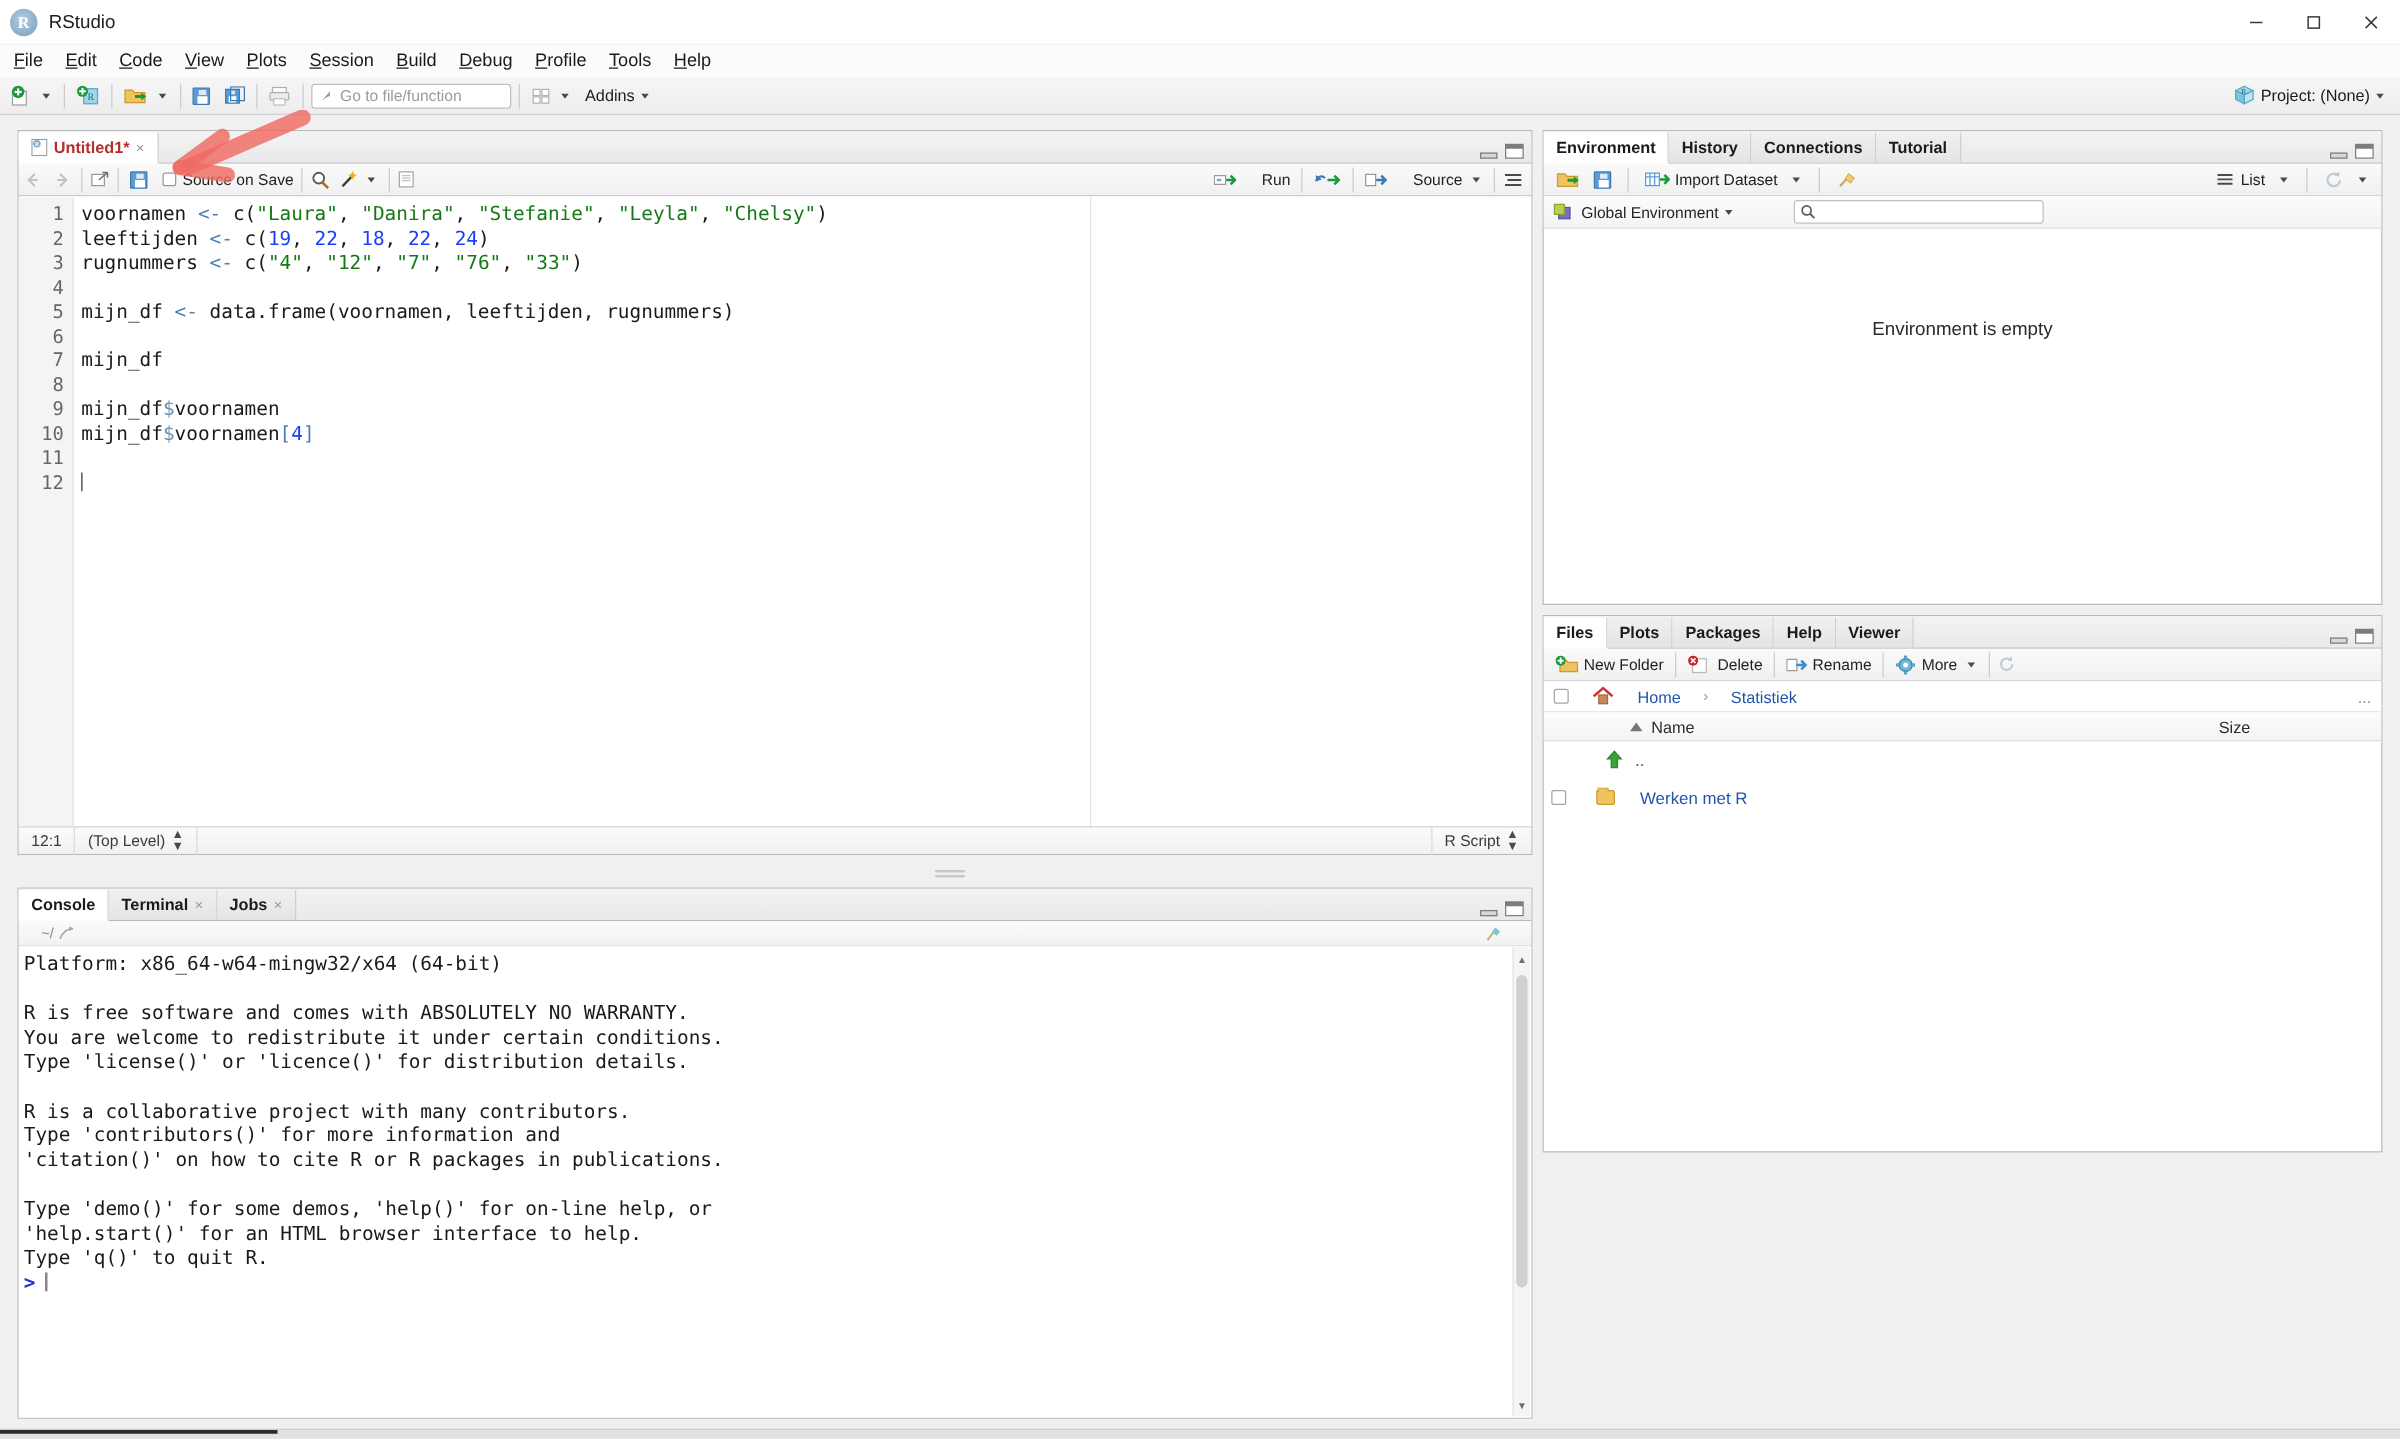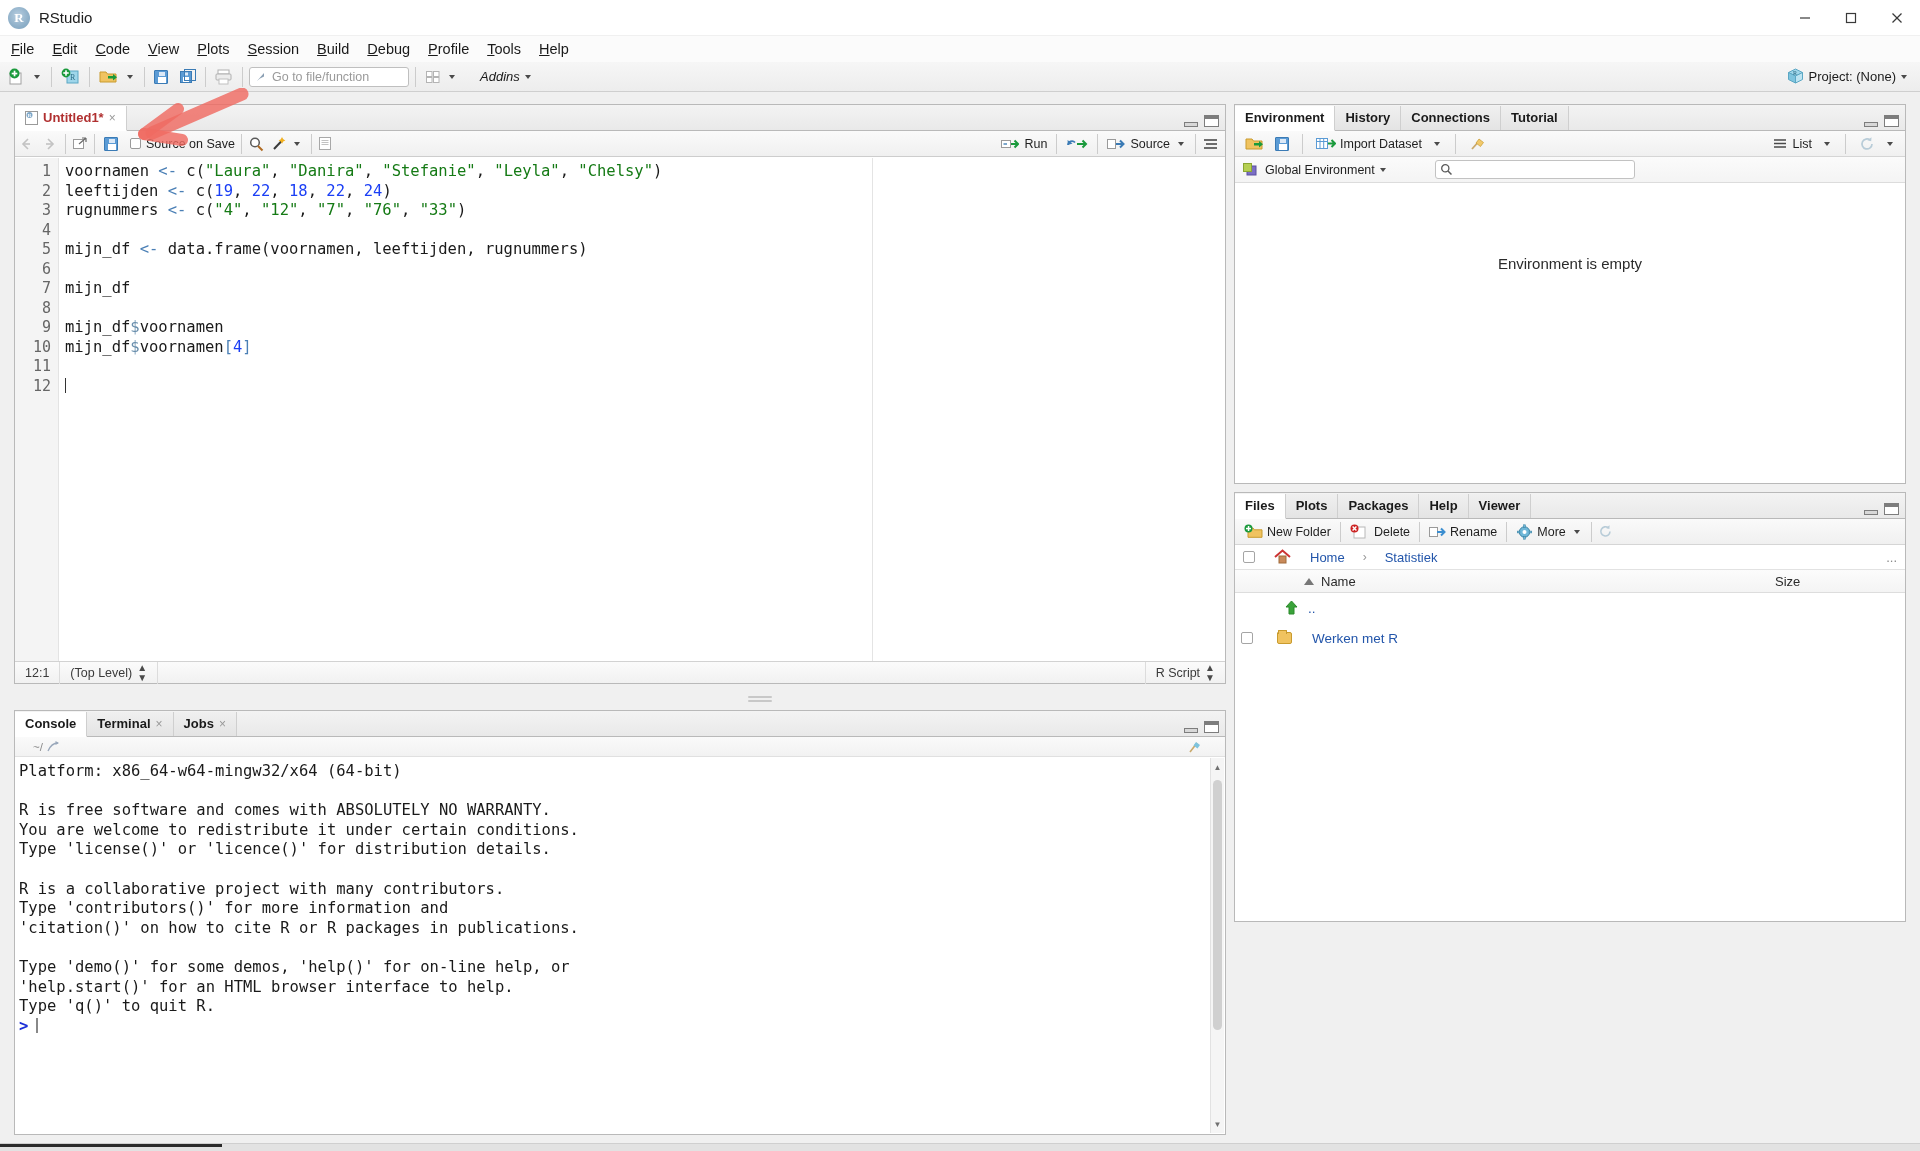--- a/index.html
+++ b/index.html
@@ -41,21 +41,21 @@
     position: relative;
   }
   .tb-sep { width: 1px; height: 20px; background: #cccccc; margin: 0 6px; }
   .tb-btn { display: flex; align-items: center; padding: 2px 3px; border-radius: 2px; }
   .caret { width: 0; height: 0; border-left: 3.5px solid transparent; border-right: 3.5px solid transparent;
            border-top: 4px solid #4a4a4a; margin: 0 5px; }
   .gotofile {
     width: 160px; height: 20px; border: 1px solid #bfbfbf; border-radius: 3px; background: #fff;
     display: flex; align-items: center; padding-left: 4px; font-size: 12.5px; color: #9a9a9a;
   }
-  .addins { font-size: 13px; color: #1a1a1a; margin-left: 20px; font-style: italic; }
+  .addins { font-size: 13px; color: #1a1a1a; margin-left: 8px; }
   .project-area { position: absolute; right: 8px; display: flex; align-items: center; font-size: 13px; color: #1a1a1a; }
 
   
   .pane { position: absolute; background: #ffffff; border: 1px solid #b9b9b9; }
   .pane-tabs {
     height: 26px; background: linear-gradient(#f3f3f3,#e9e9e9); display: flex; align-items: flex-end;
     border-bottom: 1px solid #b9b9b9; position: relative;
   }
   .ptab {
     font-size: 13px; font-weight: bold; color: #1a1a1a; padding: 4px 10px 5px 10px;
@@ -70,21 +70,21 @@
 
   
   #source-pane { left: 14px; top: 104px; width: 1212px; height: 580px; }
   .src-toolbar {
     height: 26px; background: linear-gradient(#fafafa,#f0f0f0); border-bottom: 1px solid #cdcdcd;
     display: flex; align-items: center; padding: 0 6px; position: relative;
   }
   .src-toolbar .right { position: absolute; right: 6px; display: flex; align-items: center; }
   .chk { width: 11px; height: 11px; border: 1px solid #9a9a9a; background: #fff; border-radius: 2px; }
   .sos-label { font-size: 12.5px; color: #1f1f1f; margin-left: 5px; }
-  .run-label, .source-label { font-size: 12.5px; color: #1f1f1f; margin-left: 5px; }
+  .run-label, .source-label { font-size: 12.5px; color: #1f1f1f; margin-left: 20px; }
   .editor-body { position: absolute; top: 53px; left: 0; right: 0; bottom: 22px; background: #fff; overflow: hidden; }
   .gutter {
     position: absolute; left: 0; top: 0; bottom: 0; width: 44px; background: #f4f4f4;
     border-right: 1px solid #e3e3e3; text-align: right; padding-top: 4px;
   }
   .gutter div { font-family: "DejaVu Sans Mono", monospace; font-size: 15px; line-height: 19.5px; color: #666; padding-right: 7px; }
   .code {
     position: absolute; left: 50px; top: 0; right: 0; bottom: 0; padding-top: 4px;
     font-family: "DejaVu Sans Mono", monospace; font-size: 15.5px; line-height: 19.5px;
     color: #1a1a1a; white-space: pre;

